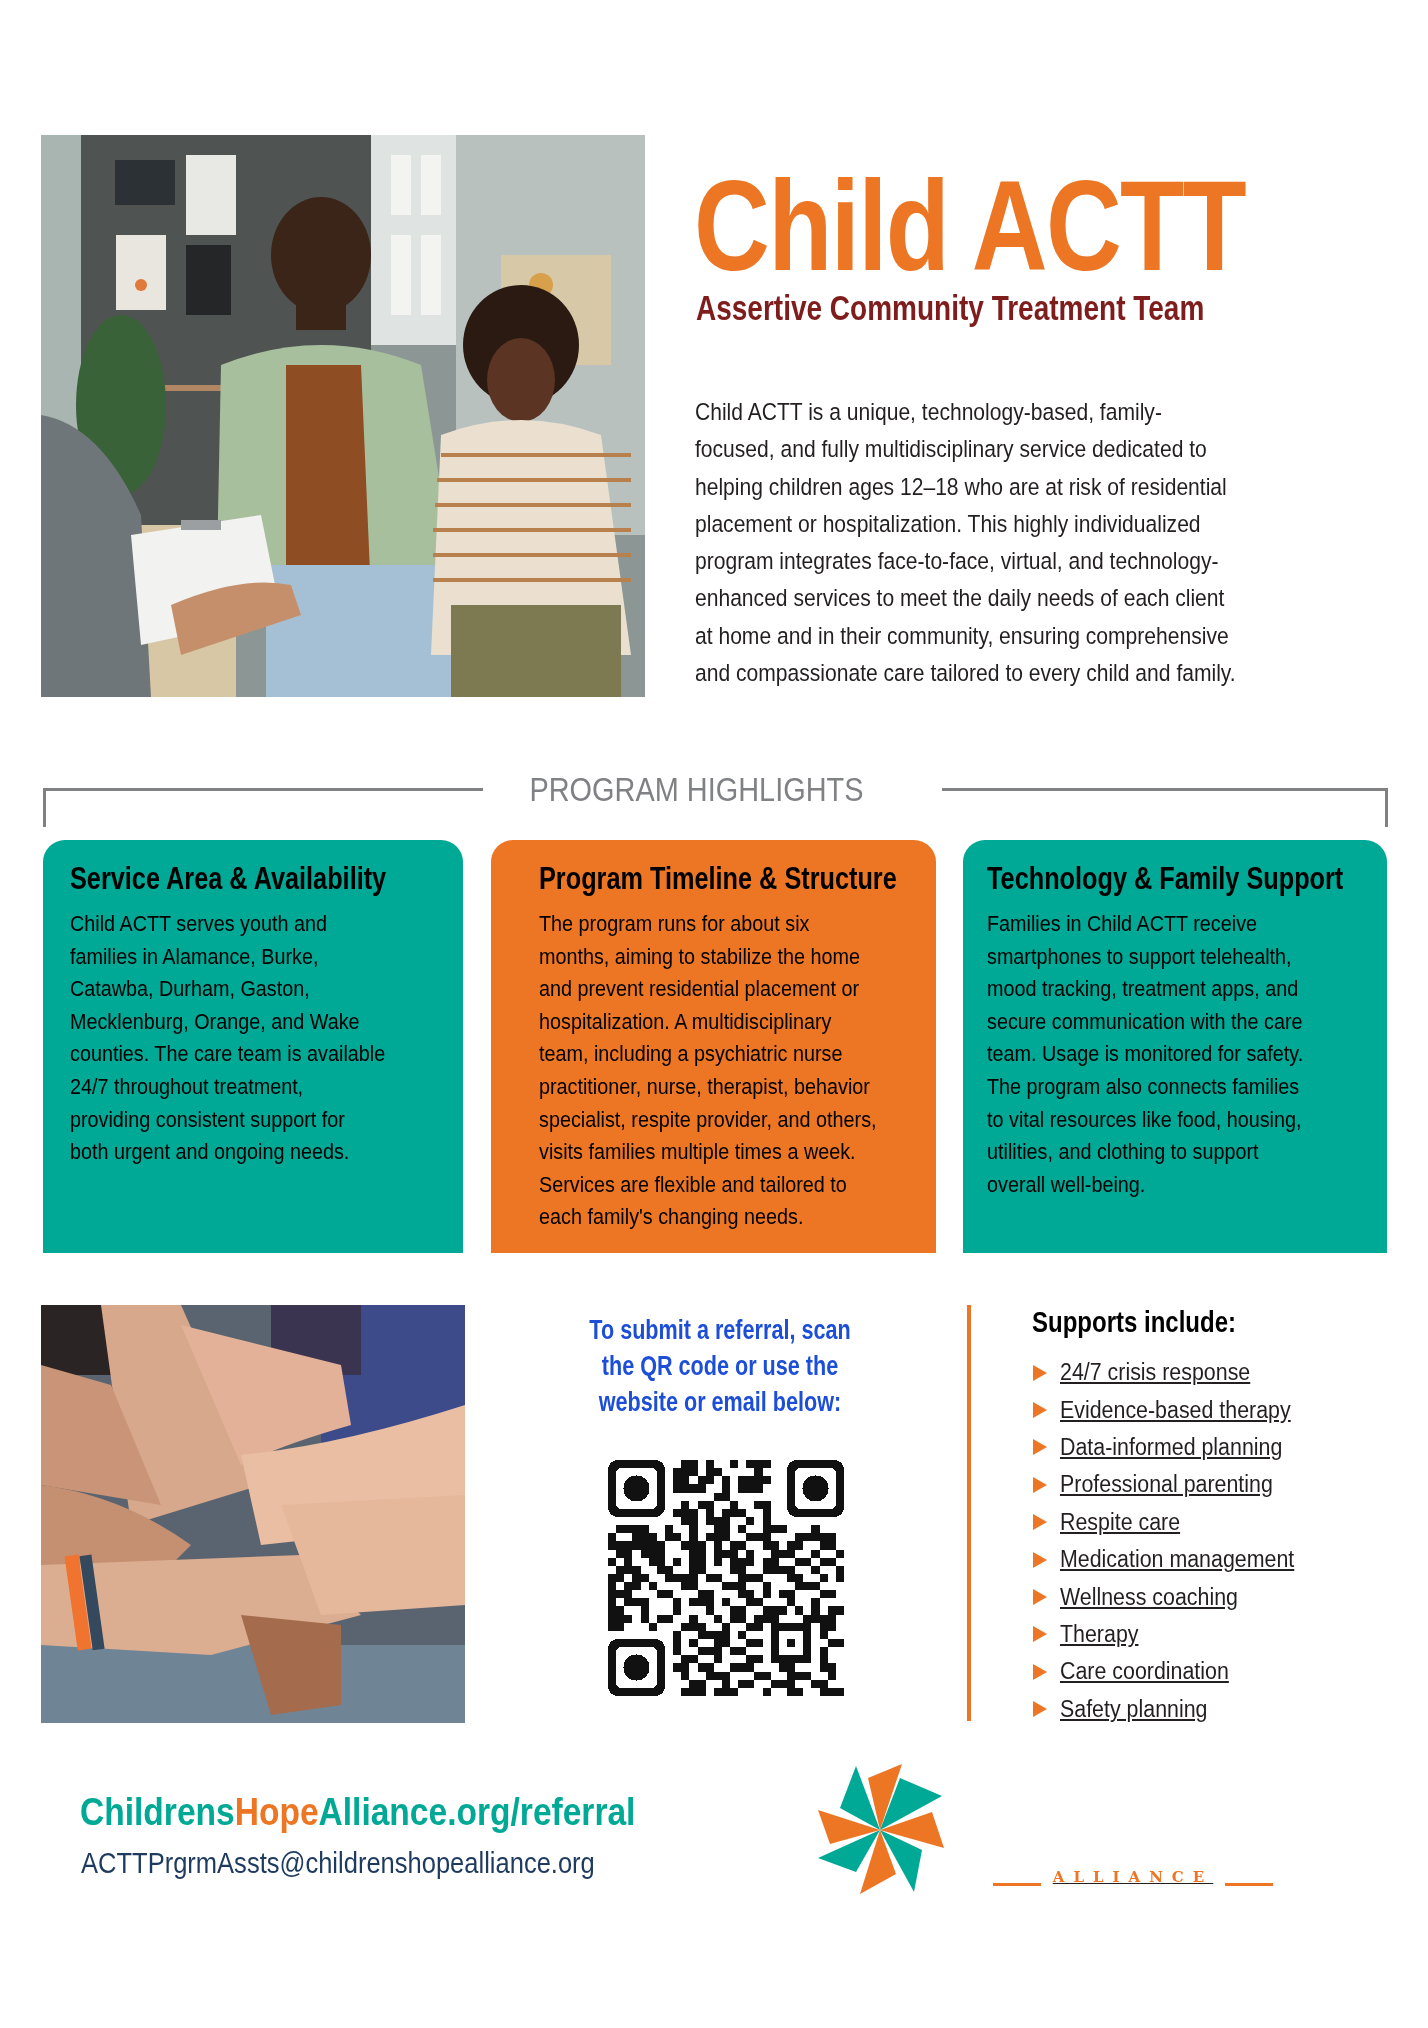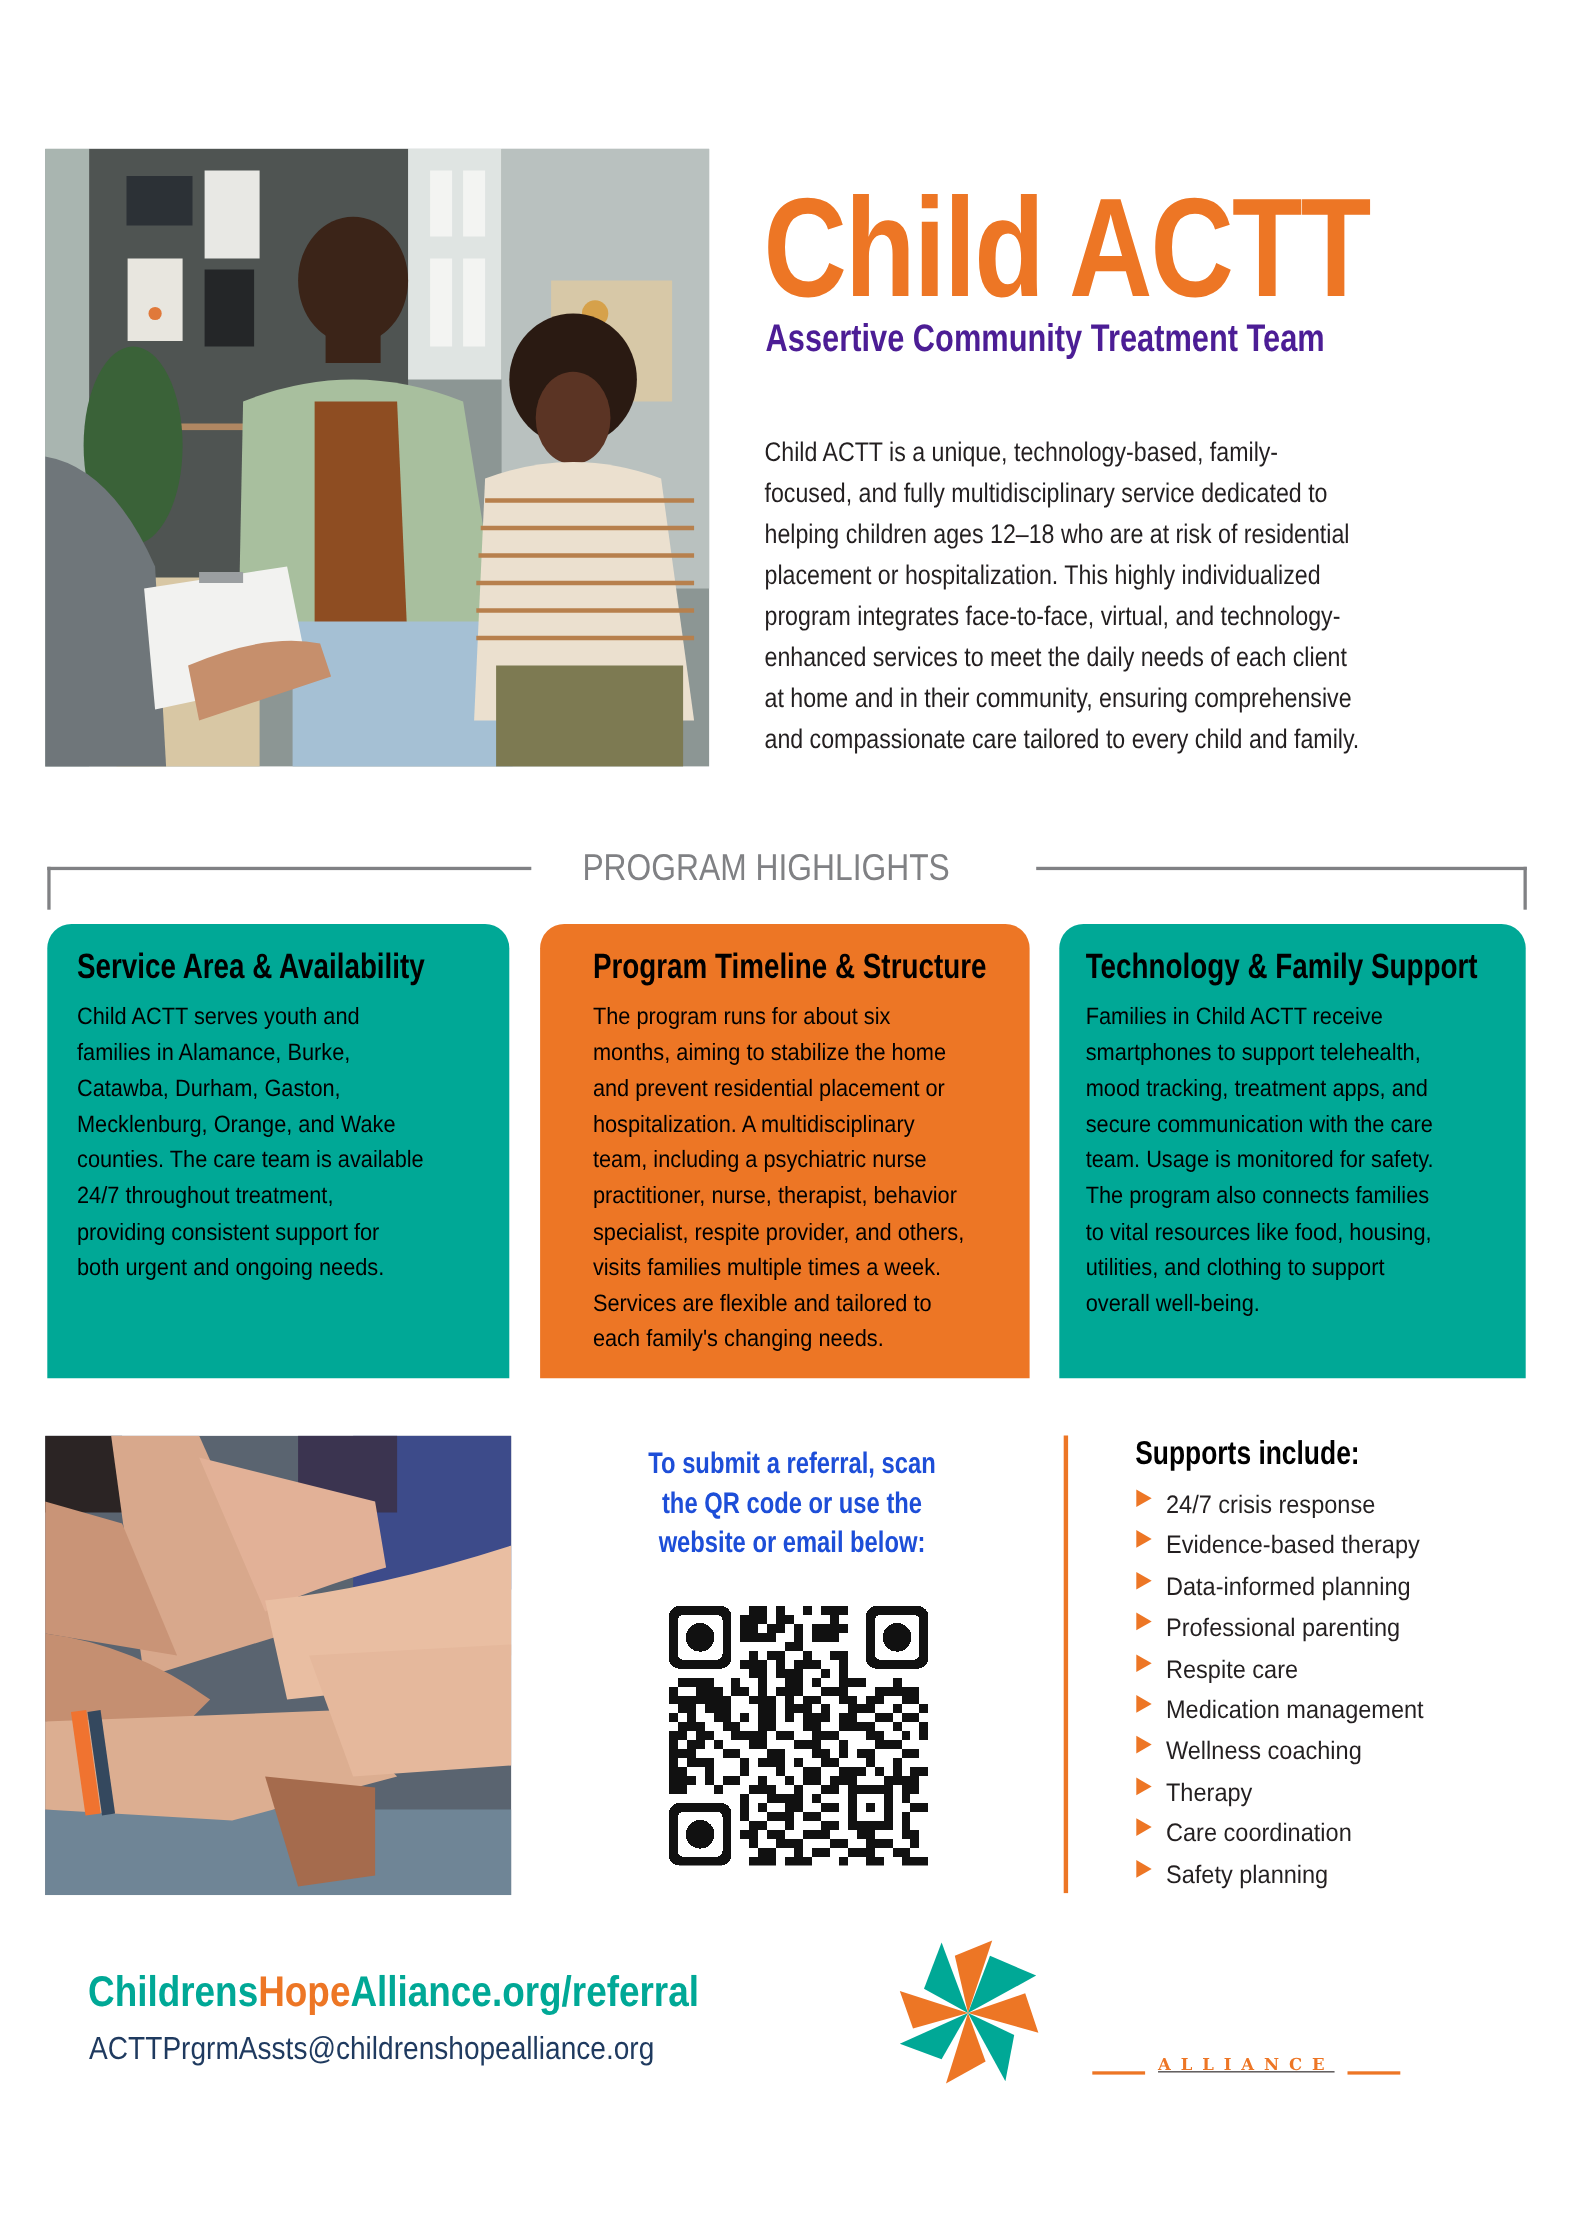--- a/index.html
+++ b/index.html
@@ -8,21 +8,21 @@
 
   .photo { position: absolute; overflow: hidden; }
   .photo svg { display: block; width: 100%; height: 100%; }
   #photo-family { left: 41px; top: 135px; width: 604px; height: 562px; }
   #photo-hands { left: 41px; top: 1305px; width: 424px; height: 418px; }
 
   .cond { display: inline-block; transform-origin: left top; white-space: nowrap; }
 
   #title { position: absolute; left: 694px; top: 162px; font-weight: bold; font-size: 128px; line-height: 1; color: #ed7625; letter-spacing: -2px; }
   #title .cond { transform: scaleX(0.82); }
-  #subtitle { position: absolute; left: 696px; top: 290px; font-weight: bold; font-size: 35px; line-height: 1; color: #4c1d95; }
+  #subtitle { position: absolute; left: 696px; top: 290px; font-weight: bold; font-size: 35px; line-height: 1; color: #7f1d1d; }
   #subtitle .cond { transform: scaleX(0.8); }
 
   #intro { position: absolute; left: 695px; top: 393px; width: 700px; }
   #intro .line { display: block; font-size: 24.5px; line-height: 37.3px; color: #231f20; white-space: nowrap; transform: scaleX(0.86); transform-origin: left center; }
 
   #hl-bracket { position: absolute; left: 43px; top: 788px; width: 1345px; height: 40px; }
   #hl-bracket .seg { position: absolute; background: #808184; }
   #hl-title { position: absolute; left: 0; width: 1392px; top: 770px; text-align: center; font-size: 34px; color: #808184; line-height: 38px; }
   #hl-title .cond { transform: scaleX(0.85); transform-origin: center top; }
 
@@ -40,21 +40,21 @@
   #referral-text { position: absolute; left: 540px; top: 1312px; width: 360px; text-align: center; font-weight: bold; font-size: 27px; line-height: 36px; color: #1d4ed8; }
   #referral-text .line { display: block; transform: scaleX(0.8); transform-origin: center; white-space: nowrap; }
 
   #qr { position: absolute; left: 608px; top: 1460px; width: 236px; height: 236px; }
 
   #divider { position: absolute; left: 967px; top: 1305px; width: 4px; height: 416px; background: #ed7625; }
 
   #supports-title { position: absolute; left: 1032px; top: 1307px; font-weight: bold; font-size: 30px; line-height: 1; color: #000000; }
   #supports-title .cond { transform: scaleX(0.8); }
   #supports-list { position: absolute; left: 1033px; top: 1354px; list-style: none; }
-  #supports-list li { height: 37.4px; display: flex; font-size: 23px; color: #231f20; white-space: nowrap; }
+  #supports-list li { height: 37.4px; display: flex; align-items: center; font-size: 23px; color: #231f20; white-space: nowrap; text-decoration: underline; }
   #supports-list .bullet { width: 0; height: 0; border-top: 8px solid transparent; border-bottom: 8px solid transparent; border-left: 14px solid #ed7625; margin-right: 13px; flex: none; }
   #supports-list .txt { display: inline-block; transform: scaleX(0.93); transform-origin: left center; }
 
   #url { position: absolute; left: 80px; top: 1792px; font-weight: bold; font-size: 39px; line-height: 1; color: #00a896; white-space: nowrap; }
   #url .cond { transform: scaleX(0.86); }
   #url .hope { color: #ed7625; }
   #email { position: absolute; left: 81px; top: 1849px; font-size: 29px; line-height: 1; color: #1f3a5f; white-space: nowrap; }
   #email .cond { transform: scaleX(0.88); }
 
   #logo { position: absolute; left: 810px; top: 1762px; width: 540px; height: 140px; }

